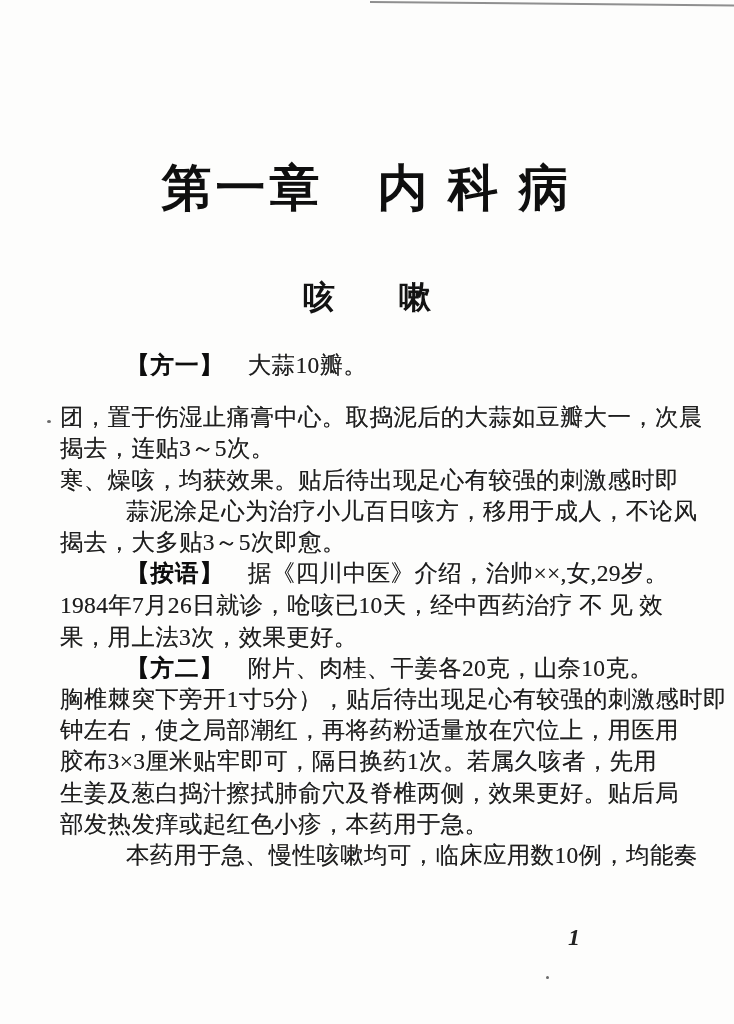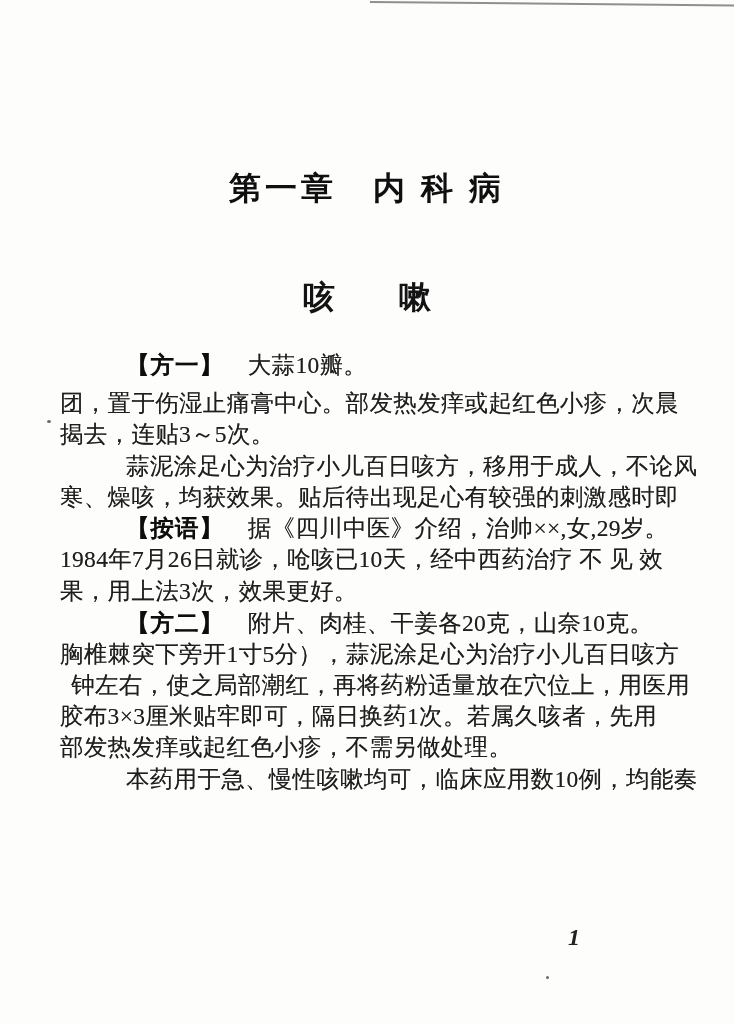--- a/index.html
+++ b/index.html
@@ -20,40 +20,40 @@
     transform:rotate(0.55deg);
     transform-origin:left top;
   }
   .speck{position:absolute;background:#6a6a6a;border-radius:50%;}
   .speck-a{left:47px;top:420px;width:4px;height:3px;}
   .speck-b{left:546px;top:976px;width:3px;height:3px;}
 
   .chapter{
     position:absolute;top:160px;left:0;width:100%;
     margin:0;text-align:center;
-    font-size:32px;line-height:56px;font-weight:bold;
+    font-size:50px;line-height:56px;font-weight:bold;
     letter-spacing:4px;color:#0f0f0f;
     font-family:"Liberation Serif","DejaVu Serif",serif;
   }
   .section{
     position:absolute;top:278px;left:0;width:100%;
     margin:0;text-align:center;
     font-size:32px;line-height:38px;font-weight:bold;
     color:#131313;
   }
   .body-text{
     position:absolute;top:350px;left:60px;width:630px;
     font-size:23.5px;line-height:31.2px;
     letter-spacing:0.3px;
     color:#1e1e1e;
     text-shadow:0 0 0.5px rgba(20,20,20,0.55);
   }
   .line{white-space:nowrap;}
   .line.indent{text-indent:66px;}
-  .body-text .line:nth-child(1){margin-bottom:7px;}
+  .body-text .line:nth-child(1){margin-bottom:21px;}
   .body-text .line:nth-child(8){margin-top:1px;}
   .body-text .line:nth-child(11){margin-top:0;text-align:right;}
   .body-text .line:nth-child(18){margin-top:8px;text-decoration:underline;}
   .tag{
     font-weight:bold;
     font-family:"Liberation Sans","DejaVu Sans",sans-serif;
     color:#0d0d0d;
     letter-spacing:1px;
   }
   .pagenum{
@@ -69,29 +69,31 @@
 <div class="page">
   <div class="artifact-topline"></div>
   <div class="speck speck-a"></div>
   <div class="speck speck-b"></div>
 
   <h1 class="chapter">第一章　内 科 病</h1>
   <h2 class="section">咳　　嗽</h2>
 
   <div class="body-text" id="body-text">
       <div class="line indent"><span class="tag">【方一】</span><span>　大蒜10瓣。</span></div>
-      <div class="line"><span>团，置于伤湿止痛膏中心。部发热发痒或起红色小疹，次晨</span></div>
+      <div class="line"><span>团，置于伤湿止痛膏中心。取捣泥后的大蒜如豆瓣大一，次晨</span></div>
       <div class="line"><span>揭去，连贴3～5次。</span></div>
+      <div class="line"><span>寒、燥咳，均获效果。贴后待出现足心有较强的刺激感时即</span></div>
       <div class="line indent"><span>蒜泥涂足心为治疗小儿百日咳方，移用于成人，不论风</span></div>
-      <div class="line"><span>寒、燥咳，均获效果。贴后待出现足心有较强的刺激感时即</span></div>
+      <div class="line"><span>揭去，大多贴3～5次即愈。</span></div>
       <div class="line indent"><span class="tag">【按语】</span><span>　据《四川中医》介绍，治帅××,女,29岁。</span></div>
       <div class="line"><span>1984年7月26日就诊，呛咳已10天，经中西药治疗 不 见 效</span></div>
       <div class="line"><span>果，用上法3次，效果更好。</span></div>
       <div class="line indent"><span class="tag">【方二】</span><span>　附片、肉桂、干姜各20克，山奈10克。</span></div>
-      <div class="line"><span>胸椎棘突下旁开1寸5分），蒜泥涂足心为治疗小儿百日咳方</span></div>
+      <div class="line"><span>胸椎棘突下旁开1寸5分），贴后待出现足心有较强的刺激感时即</span></div>
       <div class="line"><span>钟左右，使之局部潮红，再将药粉适量放在穴位上，用医用</span></div>
       <div class="line"><span>胶布3×3厘米贴牢即可，隔日换药1次。若属久咳者，先用</span></div>
-      <div class="line"><span>部发热发痒或起红色小疹，不需另做处理。</span></div>
+      <div class="line"><span>生姜及葱白捣汁擦拭肺俞穴及脊椎两侧，效果更好。贴后局</span></div>
+      <div class="line"><span>部发热发痒或起红色小疹，本药用于急。</span></div>
       <div class="line indent"><span>本药用于急、慢性咳嗽均可，临床应用数10例，均能奏</span></div>
     </div>
 
   <div class="pagenum">1</div>
 </div>
 
 </body></html>

